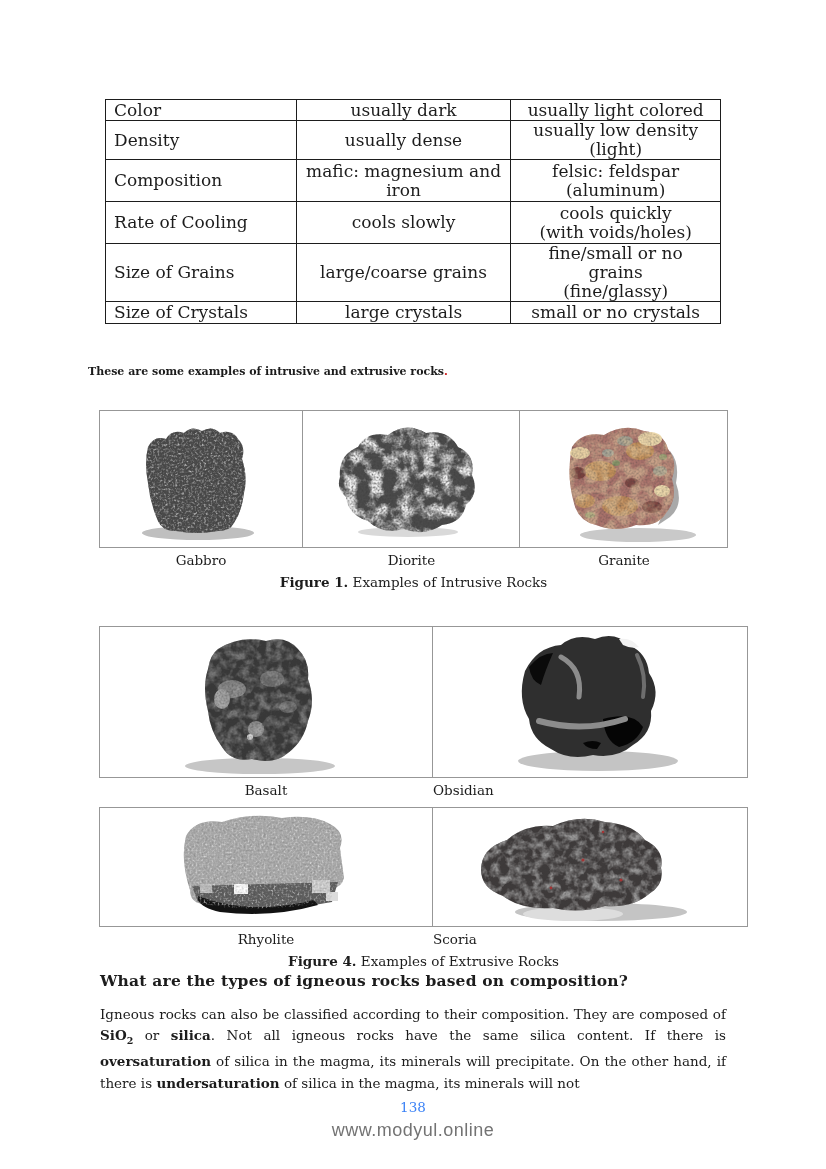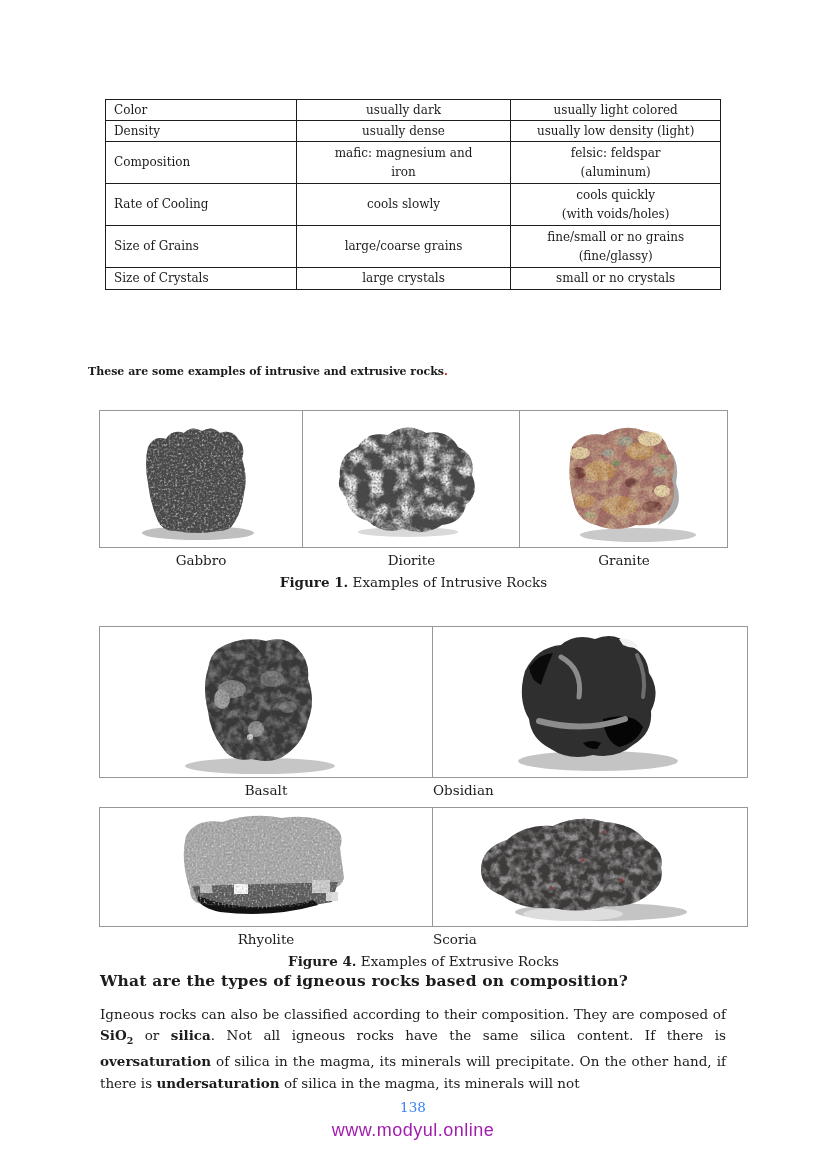--- a/index.html
+++ b/index.html
@@ -7,21 +7,21 @@
     position:relative;
     width:826px;height:1169px;
     background:#ffffff;
     font-family:"DejaVu Serif", serif;
     color:#1c1c1c;
     overflow:hidden;
   }
 
   
   .props-wrap{position:absolute;left:105px;top:99px;}
-  table.props{border-collapse:collapse;width:616px;font-size:12px;padding-left:32px;}
+  table.props{border-collapse:collapse;width:616px;font-size:17px;padding-left:32px;}
   table.props td{
     border:1px solid #1d1d1d;
     padding:0 8px;
     line-height:19px;
     vertical-align:middle;
   }
   table.props td.prop{text-align:left;}
   table.props td.val{text-align:center;white-space:pre-line;}
   tr.r1 td{height:20px;}
   tr.r2 td{height:20px;}
@@ -77,21 +77,21 @@
 
   
   .page-number{
     position:absolute;left:0;top:1099px;width:100%;
     text-align:center;font-size:13.5px;color:#3b82f6;
   }
   .watermark{
     position:absolute;left:0;top:1120px;width:100%;
     text-align:center;
     font-family:"Liberation Sans", sans-serif;
-    font-size:18px;letter-spacing:.5px;color:#a21caf;
+    font-size:18px;letter-spacing:.5px;color:#737373;
   }
 </style>
 </head>
 <body>
 
 <svg width="0" height="0" style="position:absolute" aria-hidden="true">
   <defs>
     <filter id="fSpeckDark" x="-5%" y="-5%" width="110%" height="110%">
       <feTurbulence type="fractalNoise" baseFrequency="0.5" numOctaves="2" seed="7"></feTurbulence>
       <feColorMatrix type="matrix" values="0 0 0 0 0.05  0 0 0 0 0.05  0 0 0 0 0.05  1.3 1.3 1.3 0 -1.7"></feColorMatrix>

